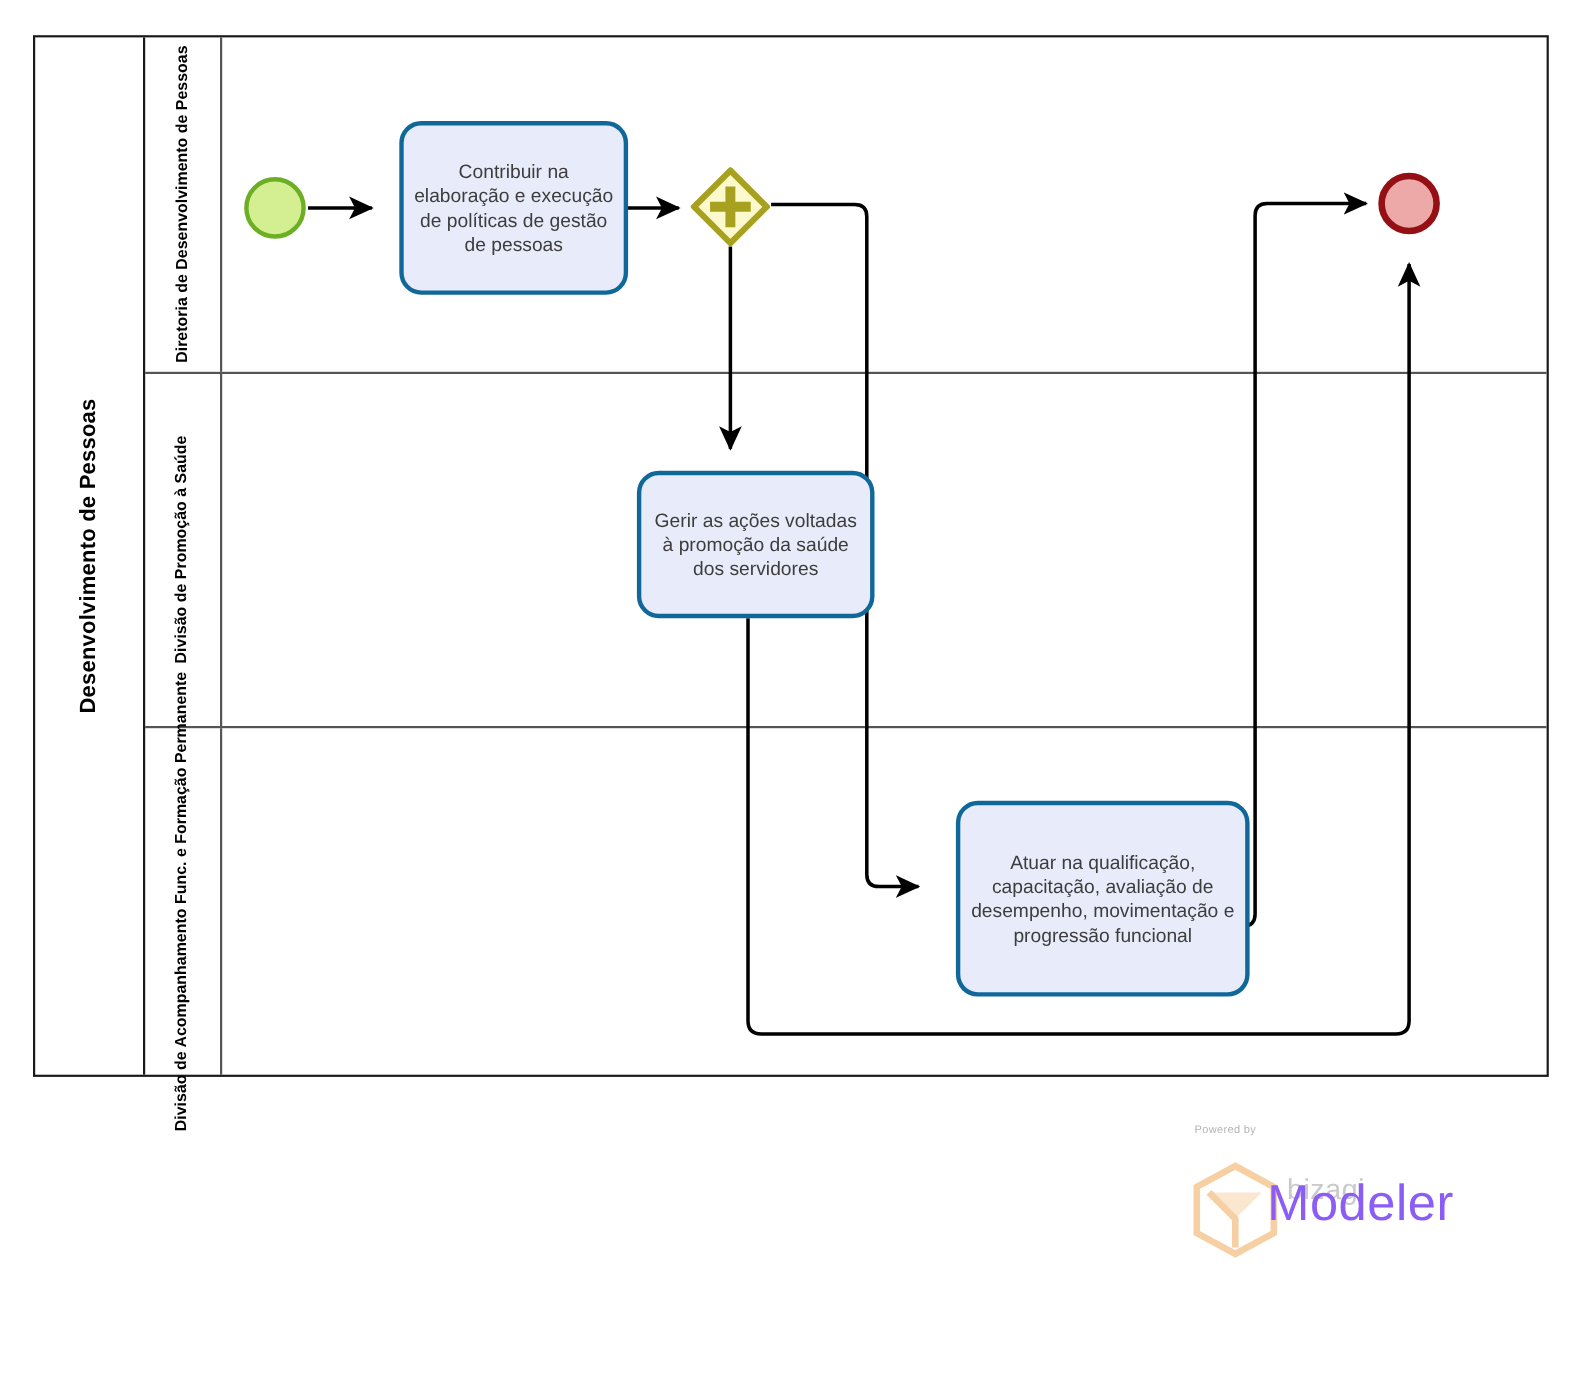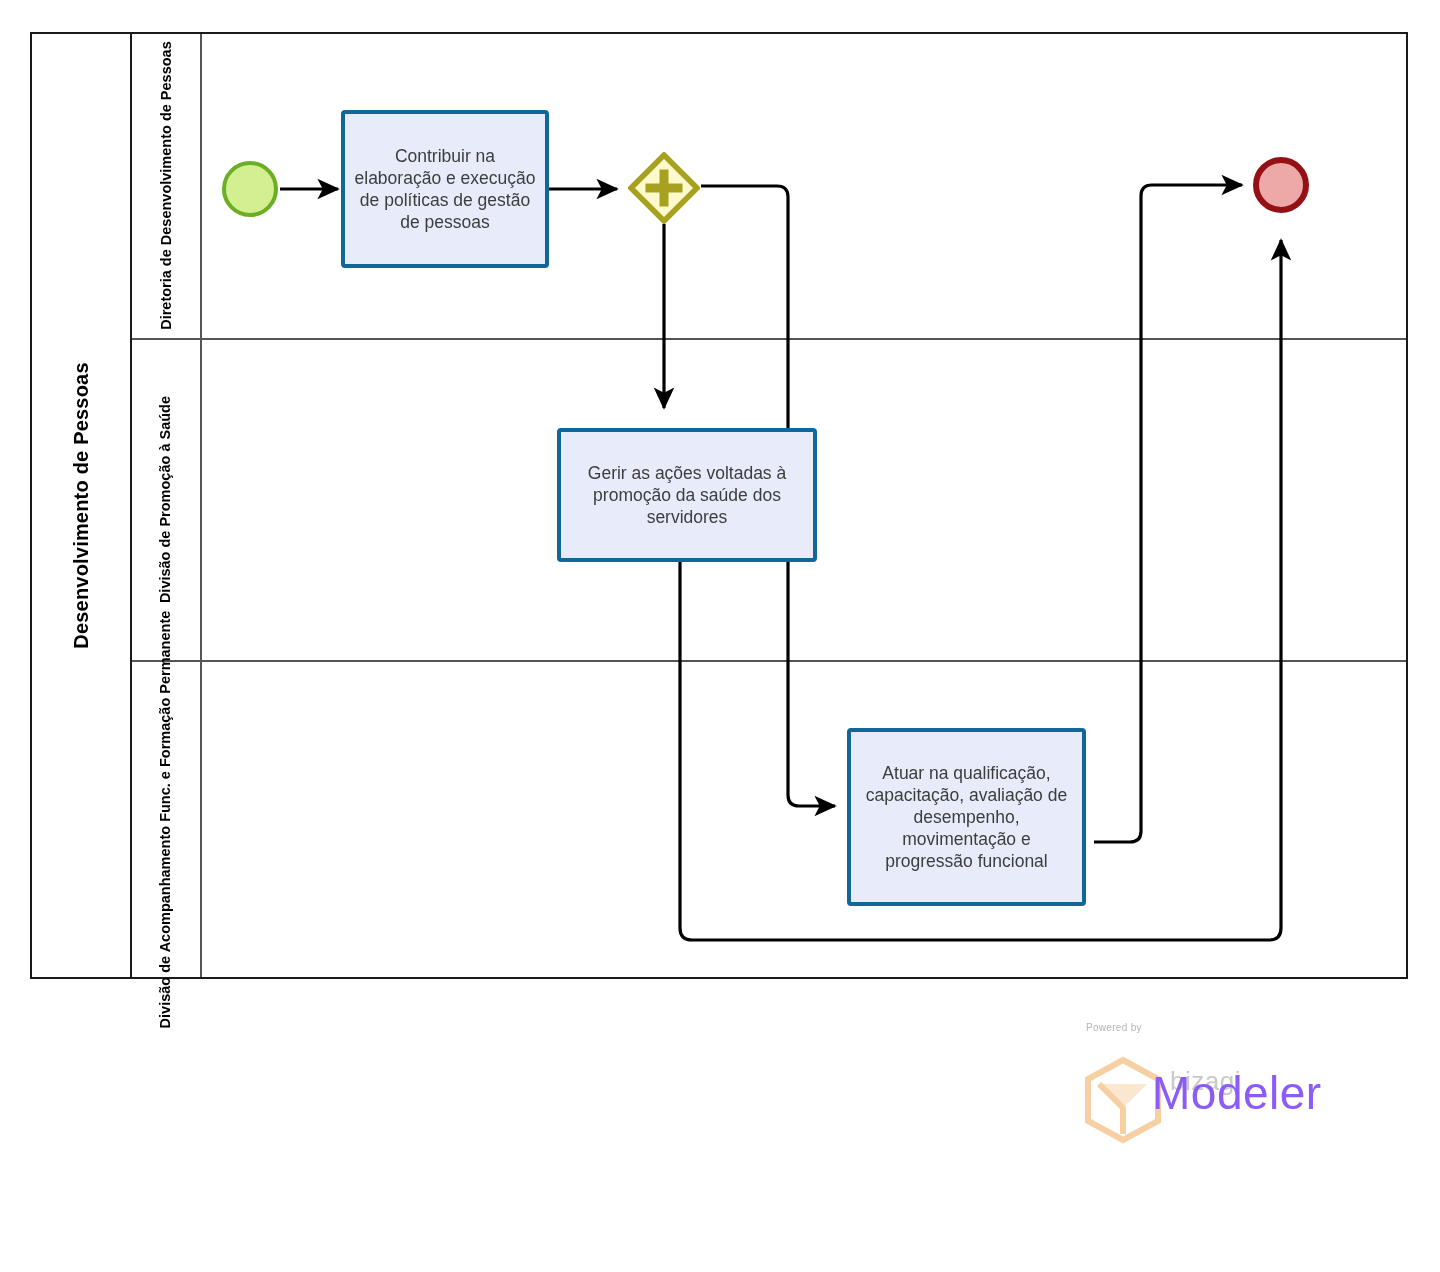--- a/index.html
+++ b/index.html
@@ -77,30 +77,31 @@
     text-align: center;
     line-height: 1.18;
   }
   .lane-body { position: absolute; left: 70px; top: 0; right: 0; bottom: 0; }
 
   .task {
     position: absolute;
     box-sizing: border-box;
     background: #e8ecfa;
     border: 4px solid #10689a;
-    border-radius: 4px;
+    border-radius: 20px;
     display: flex;
     align-items: center;
     justify-content: center;
     text-align: center;
     color: #3d3d3d;
     font-size: 17.5px;
     line-height: 1.26;
     padding: 4px 7px;
     z-index: 5;
+    margin-left: 22px;
   }
   .start-event {
     position: absolute;
     width: 56px; height: 56px;
     border-radius: 50%;
     background: #d3ef91;
     border: 4px solid #6cae24;
     box-sizing: border-box;
     z-index: 5;
   }
@@ -210,25 +211,25 @@
     <span>Contribuir na elaboração e execução de políticas de gestão de pessoas</span>
   </div>
 
   <div class="gateway" style="left:628px; top:152px;">
     <svg width="72" height="72" viewBox="0 0 72 72">
       <polygon points="36,3 69,36 36,69 3,36" fill="#fcf9cd" stroke="#a8a01f" stroke-width="5.5" stroke-linejoin="miter"></polygon>
       <path d="M 31.5 17.5 L 40.5 17.5 L 40.5 31.5 L 54.5 31.5 L 54.5 40.5 L 40.5 40.5 L 40.5 54.5 L 31.5 54.5 L 31.5 40.5 L 17.5 40.5 L 17.5 31.5 L 31.5 31.5 Z" fill="#a8a01f"></path>
     </svg>
   </div>
 
-  <div class="task" style="left:557px; top:428px; width:260px; height:134px;">
+  <div class="task" style="left:557px; top:428px; width:216px; height:134px;">
     <span>Gerir as ações voltadas à promoção da saúde dos servidores</span>
   </div>
 
-  <div class="task" style="left:847px; top:728px; width:239px; height:178px;">
+  <div class="task" style="left:847px; top:728px; width:267px; height:178px;">
     <span>Atuar na qualificação, capacitação, avaliação de desempenho, movimentação e progressão funcional</span>
   </div>
 
   <div class="end-event" style="left:1253px; top:157px;"></div>
 
   <div class="brand">
     <div class="brand-powered">Powered by</div>
     <svg class="brand-hex" width="82" height="88" viewBox="0 0 82 88">
       <polygon points="41,4 76,23 76,65 41,84 6,65 6,23" fill="none" stroke="#f6cfa2" stroke-width="6"></polygon>
       <polygon points="17,28 65,28 41,52" fill="#fbe6d0"></polygon>

